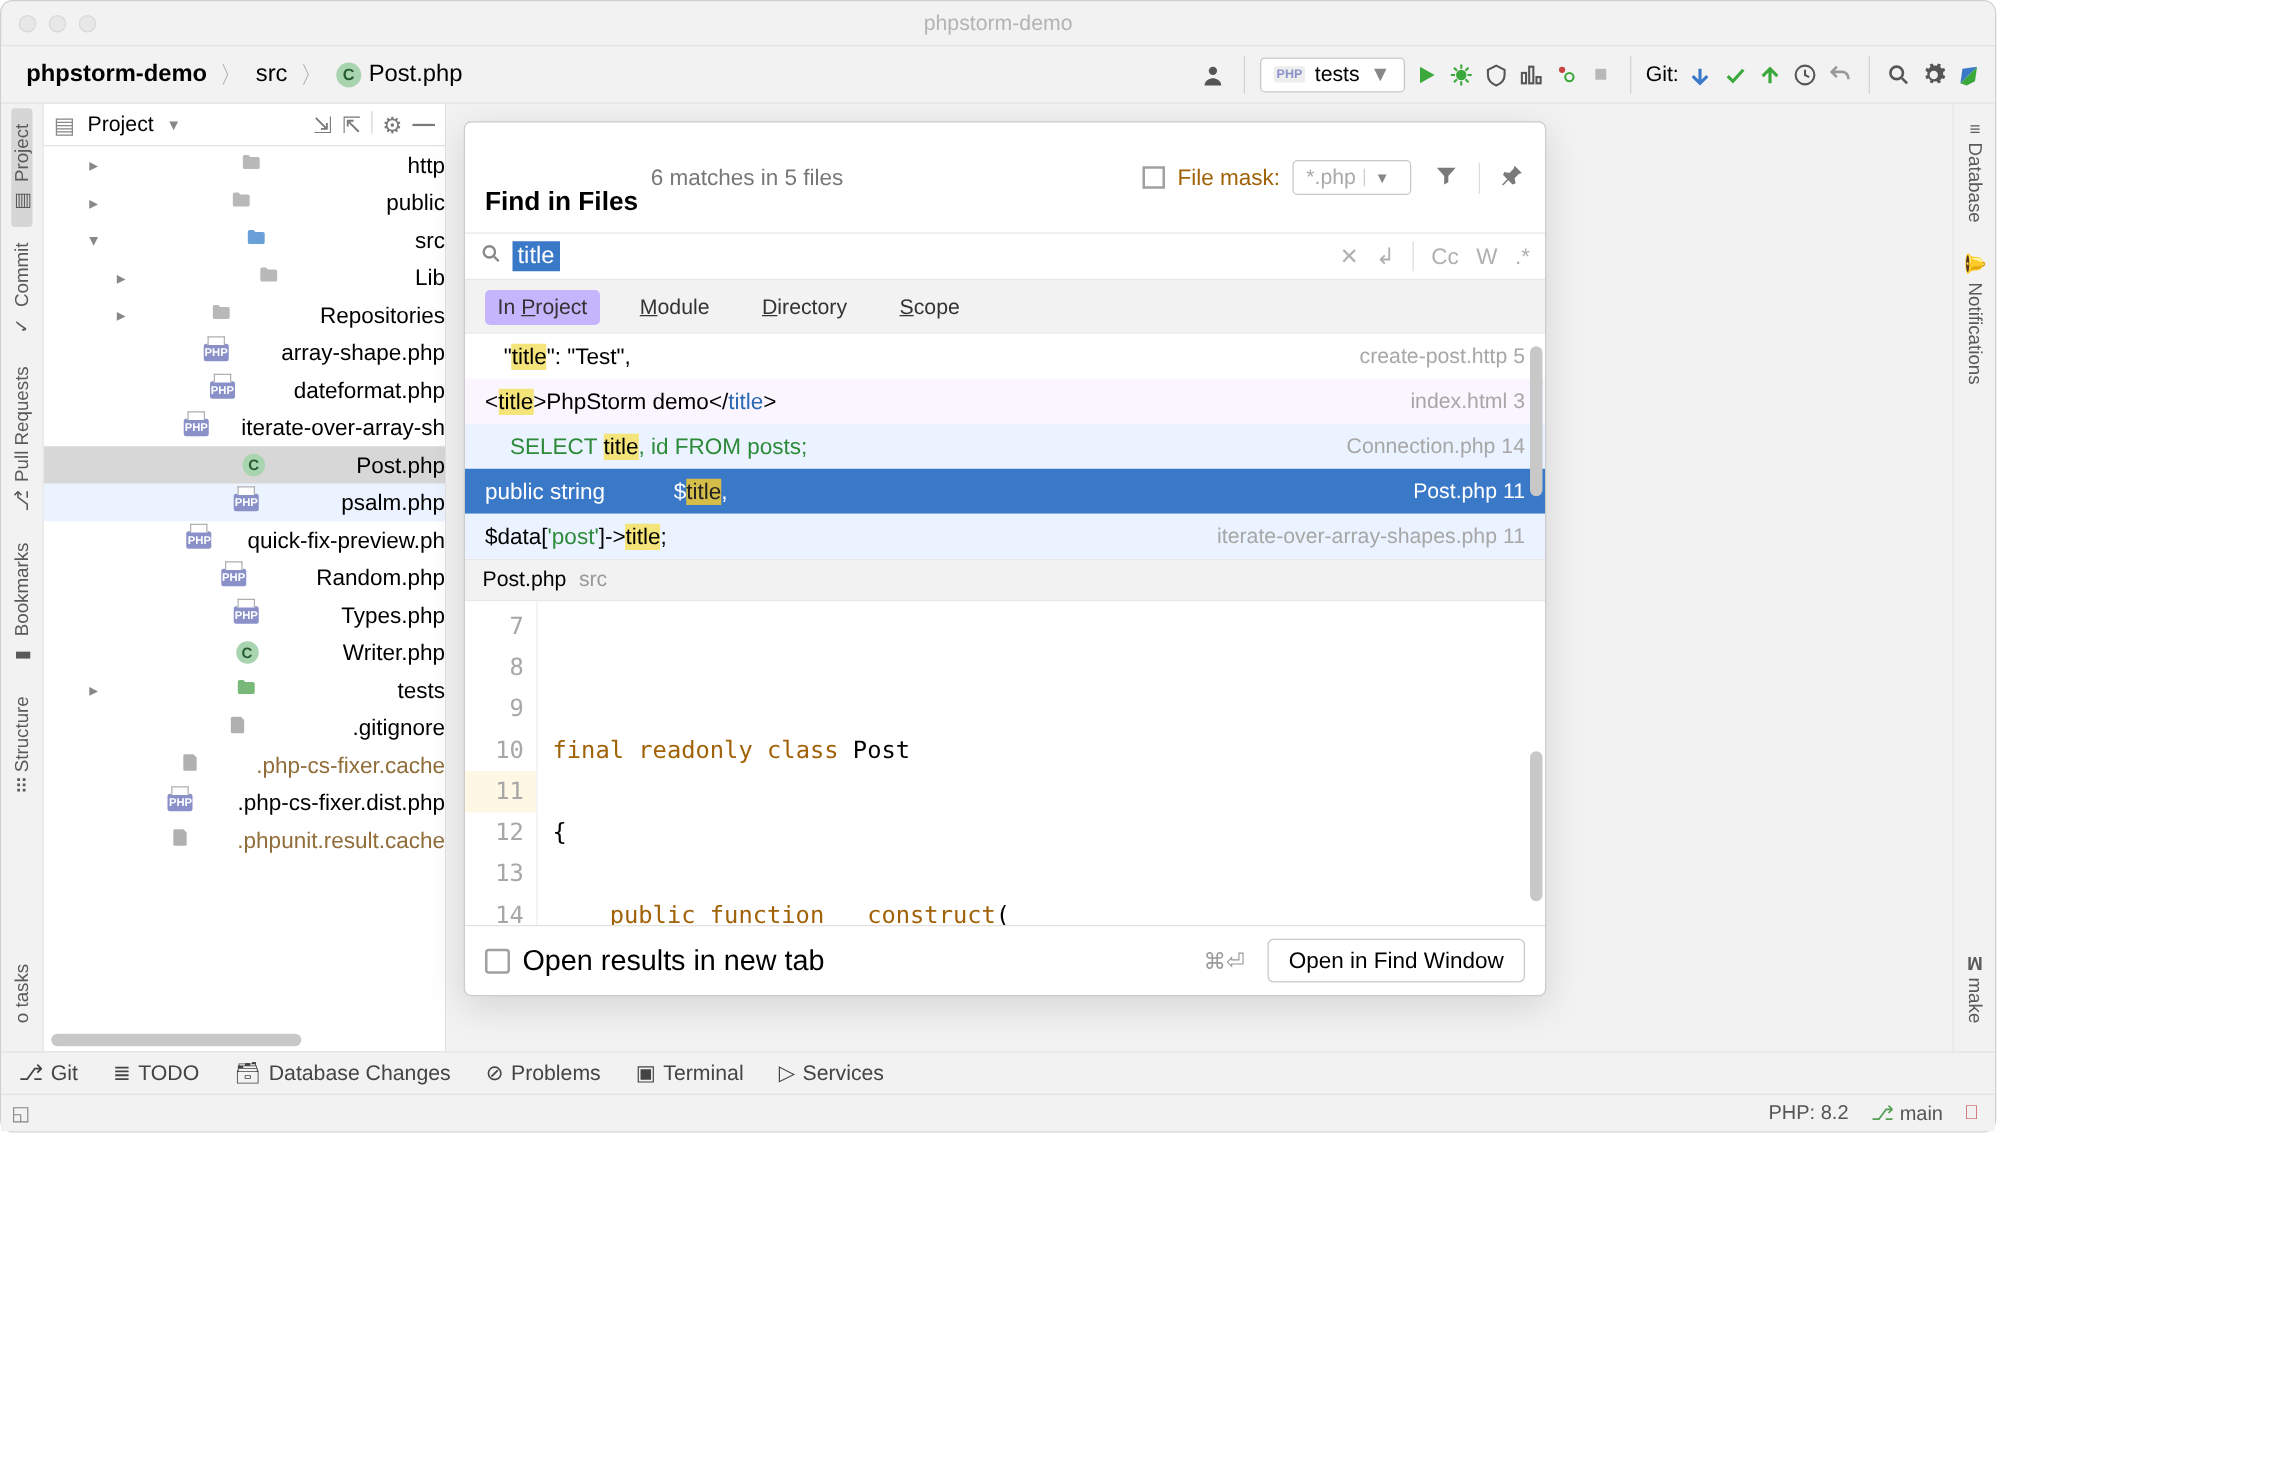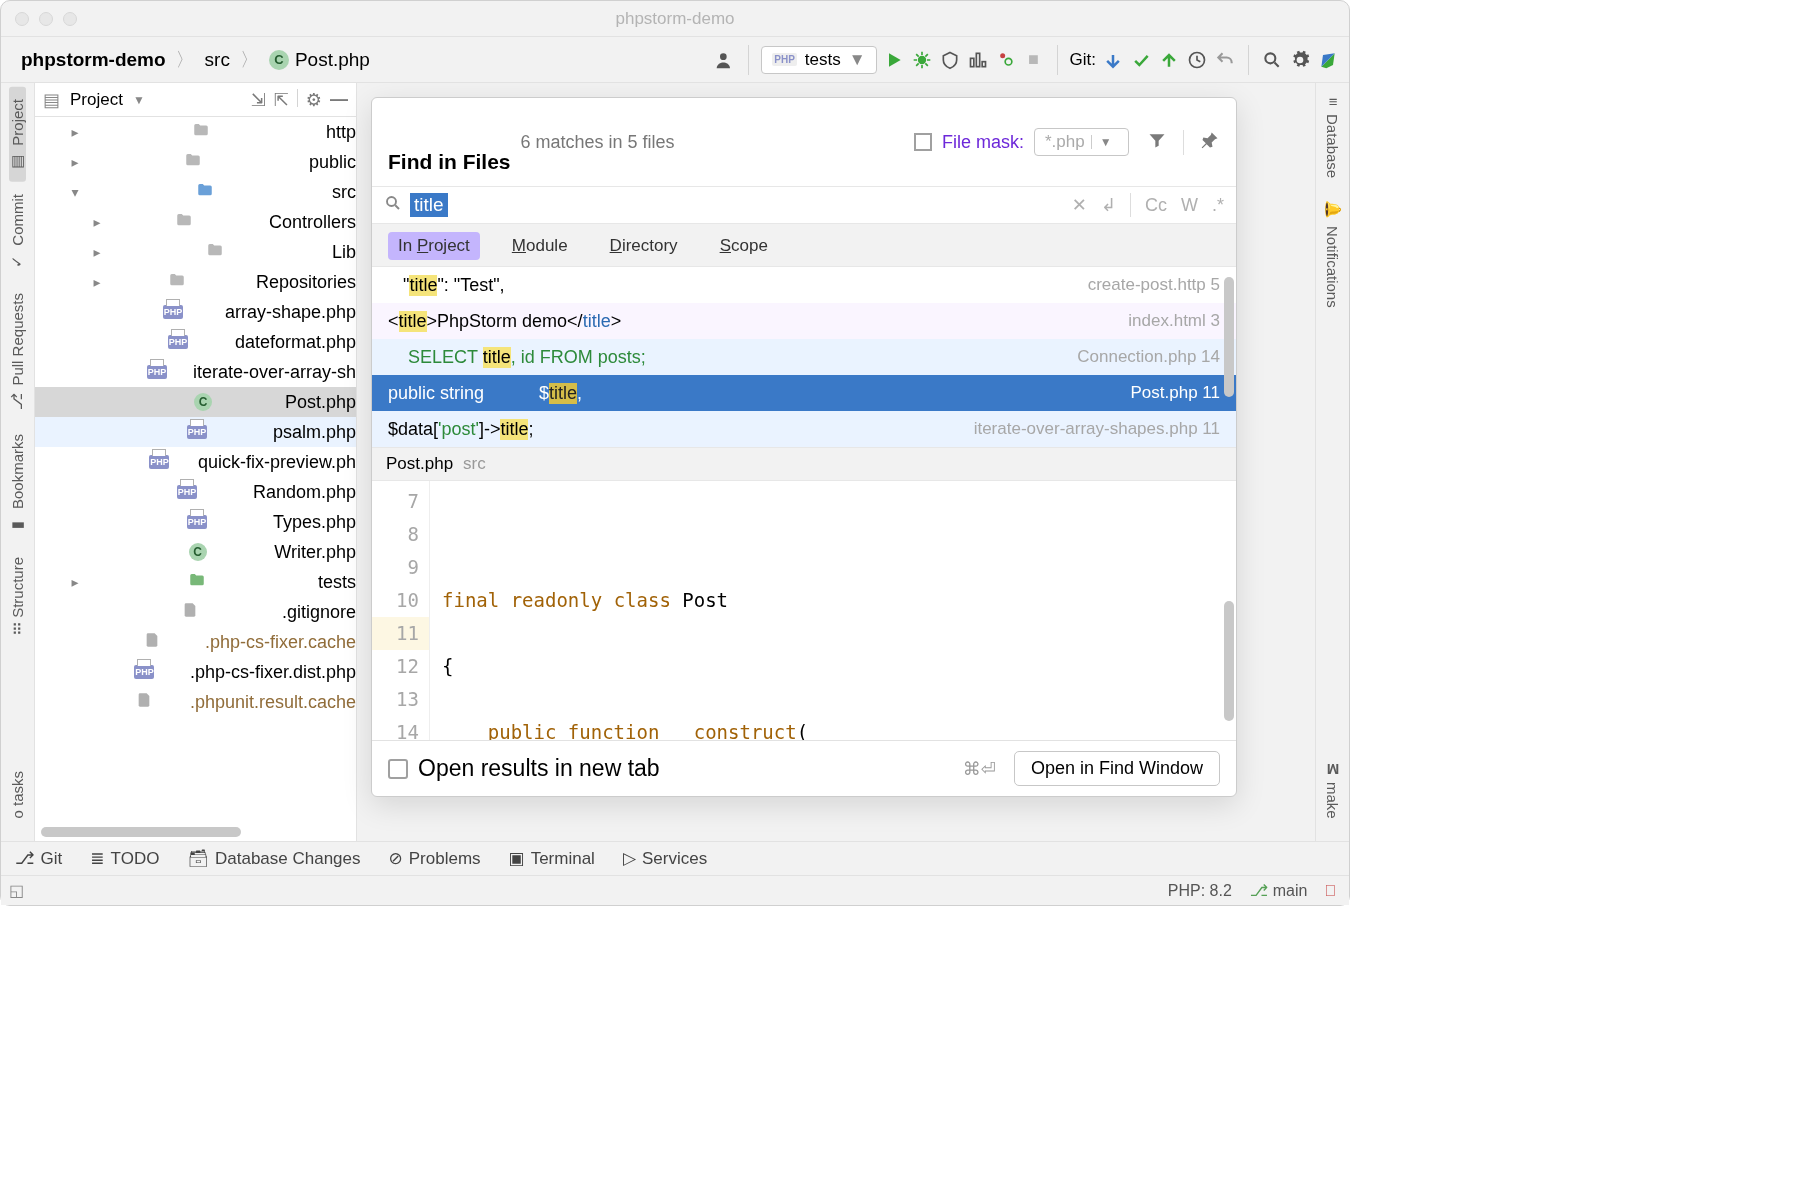--- a/index.html
+++ b/index.html
@@ -6,21 +6,21 @@
 body {
   font-family: -apple-system, BlinkMacSystemFont, "Segoe UI", Helvetica, Arial, sans-serif;
   font-size: 18px;
   color: #000;
   background: #fff;
   width: 1820px;
   height: 1180px;
   overflow: hidden;
 }
 .window {
-  width: 1350px;
+  width: 1597px;
   height: 906px;
   background: #f2f2f2;
   border: 1px solid #d0d0d0;
   border-radius: 10px;
   display: flex;
   flex-direction: column;
 }
 .titlebar {
   height: 36px;
   display: flex;
@@ -135,21 +135,21 @@
   box-shadow: 0 8px 30px rgba(0,0,0,0.12);
   width: 866px; height: 700px;
   display: flex; flex-direction: column;
 }
 .find-header {
   display: flex; align-items: center; padding: 12px 16px;
   gap: 10px;
 }
 .find-title { font-size: 21px; font-weight: 600; margin-top: 40px; }
 .find-sub { color: #777; font-size: 18px; }
-.fm-label { color: #6d28d9; font-size: 18px; }
+.fm-label { color: #a16207; font-size: 18px; }
 .filemask-check {
   width: 18px; height: 18px; border: 2px solid #a0a0a0;
 }
 .filemask-input {
   border: 1px solid #c7c7c7; border-radius: 4px;
   display: flex; align-items: center; padding: 3px 8px 3px 10px;
   color: #aaa; font-size: 17px; min-width: 95px; gap: 6px;
 }
 .filemask-input .chev { border-left: 1px solid #ccc; padding-left: 8px; color: #888; font-size: 12px; }
 .find-hdr-icons { display: flex; gap: 16px; color: #7a7a7a; margin-left: 8px; }
@@ -417,27 +417,20 @@
                 <path d="M3 6a2 2 0 012-2h4l2 2h8a2 2 0 012 2v9a2 2 0 01-2 2H5a2 2 0 01-2-2z"></path>
               </svg></span>
             <span style="margin-left: 6px;">public</span>
           </div>
           <div class="tree-row" style="padding-left: 32px;">
             <span class="arrow down"></span>
             <span><svg width="18" height="18" viewBox="0 0 24 24" fill="#6aa0d8">
                 <path d="M3 6a2 2 0 012-2h4l2 2h8a2 2 0 012 2v9a2 2 0 01-2 2H5a2 2 0 01-2-2z"></path>
               </svg></span>
             <span style="margin-left: 6px;">src</span>
-          </div>
-          <div class="tree-row" style="padding-left: 54px;">
-            <span class="arrow right"></span>
-            <span class="folder-icon"><svg width="18" height="18" viewBox="0 0 24 24" fill="#b8b8b8">
-                <path d="M3 6a2 2 0 012-2h4l2 2h8a2 2 0 012 2v9a2 2 0 01-2 2H5a2 2 0 01-2-2z"></path>
-              </svg></span>
-            <span style="margin-left: 6px;">Controllers</span>
           </div>
           <div class="tree-row" style="padding-left: 54px;">
             <span class="arrow right"></span>
             <span class="folder-icon"><svg width="18" height="18" viewBox="0 0 24 24" fill="#b8b8b8">
                 <path d="M3 6a2 2 0 012-2h4l2 2h8a2 2 0 012 2v9a2 2 0 01-2 2H5a2 2 0 01-2-2z"></path>
               </svg></span>
             <span style="margin-left: 6px;">Lib</span>
           </div>
           <div class="tree-row" style="padding-left: 54px;">
             <span class="arrow right"></span>

